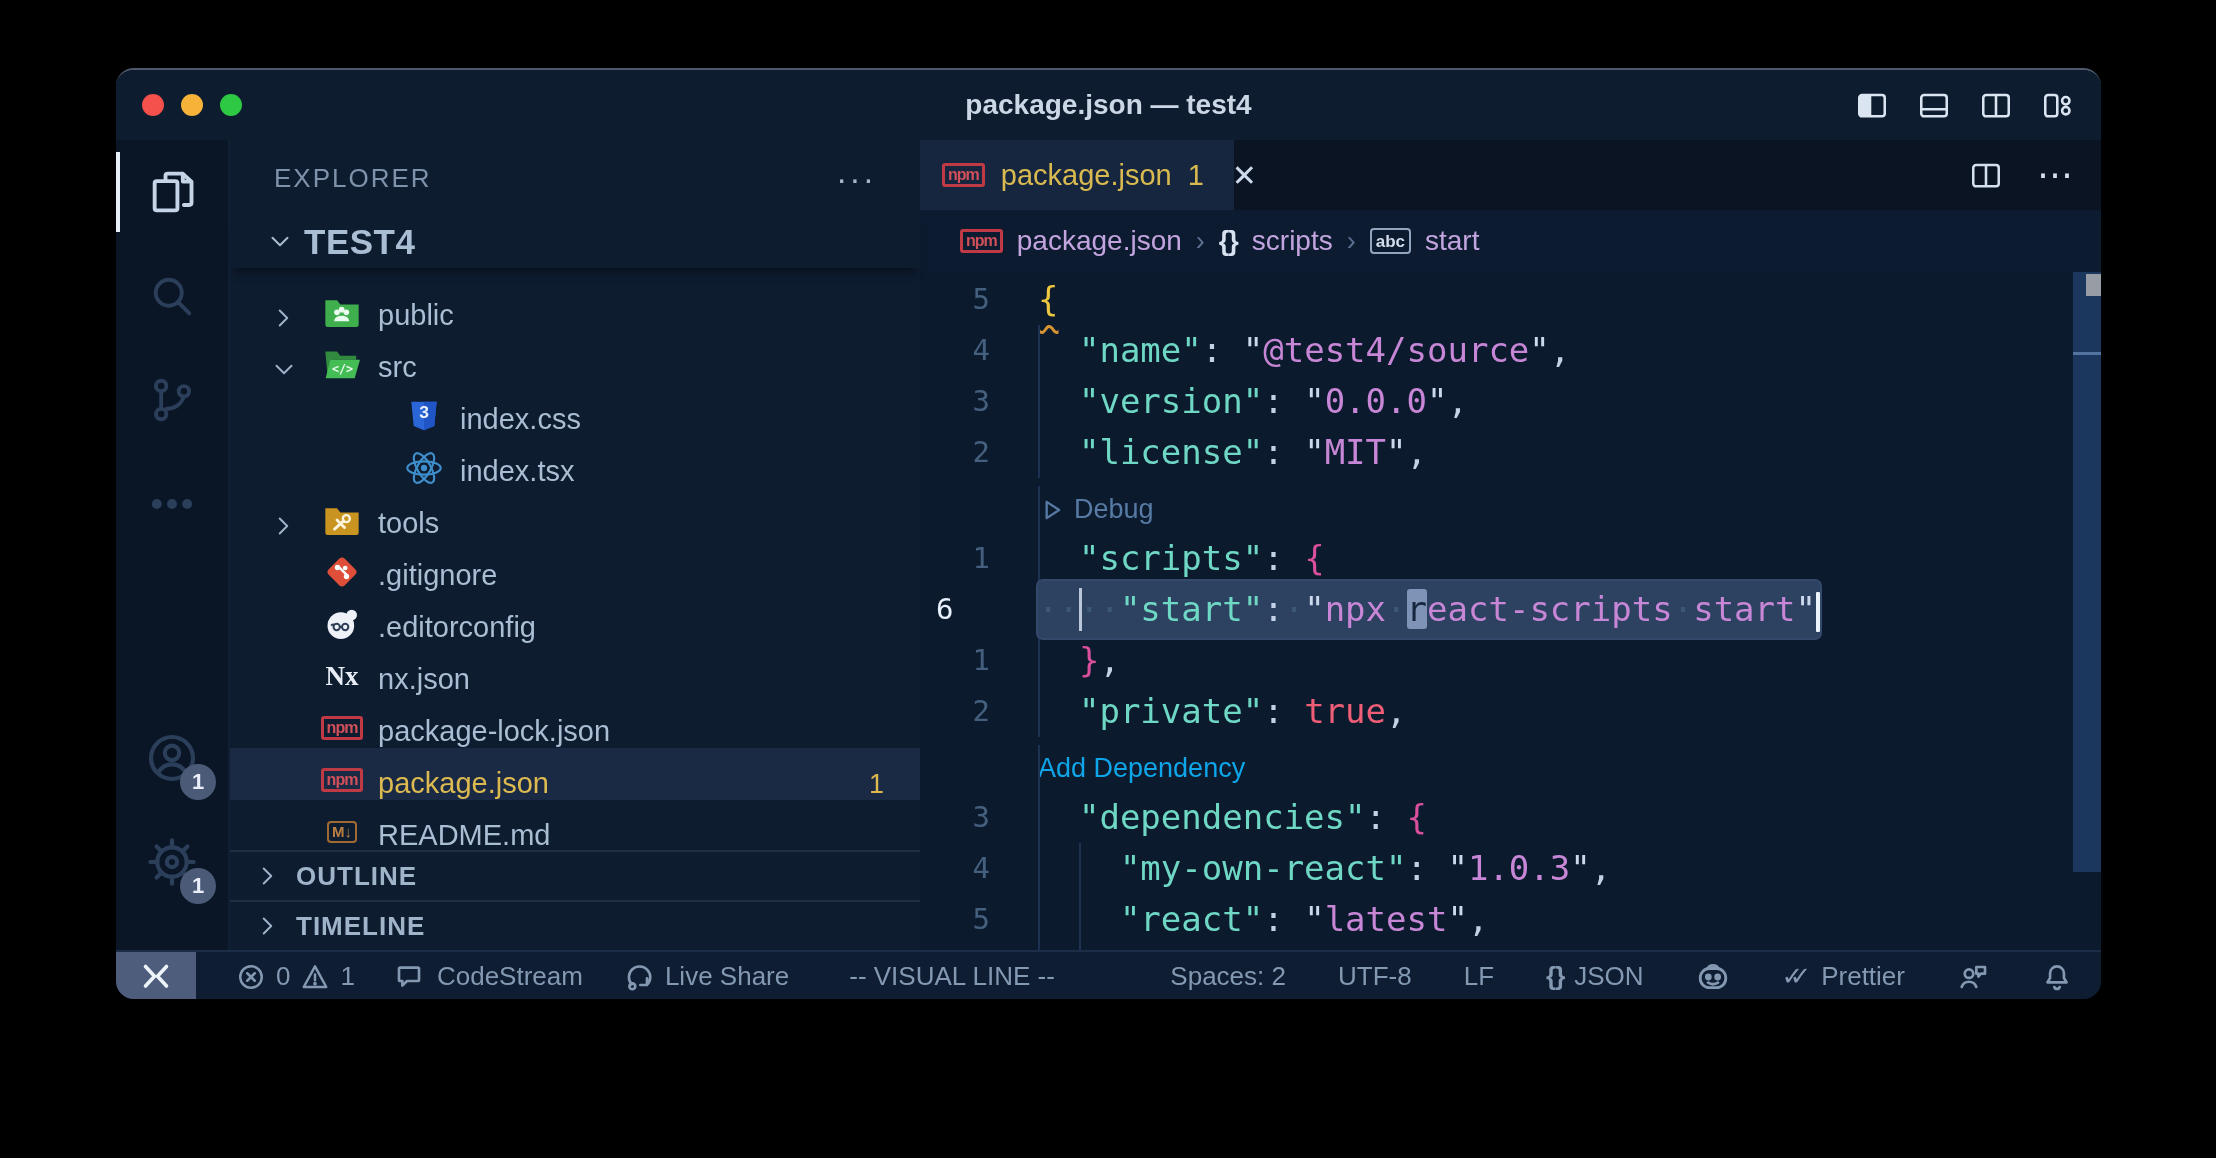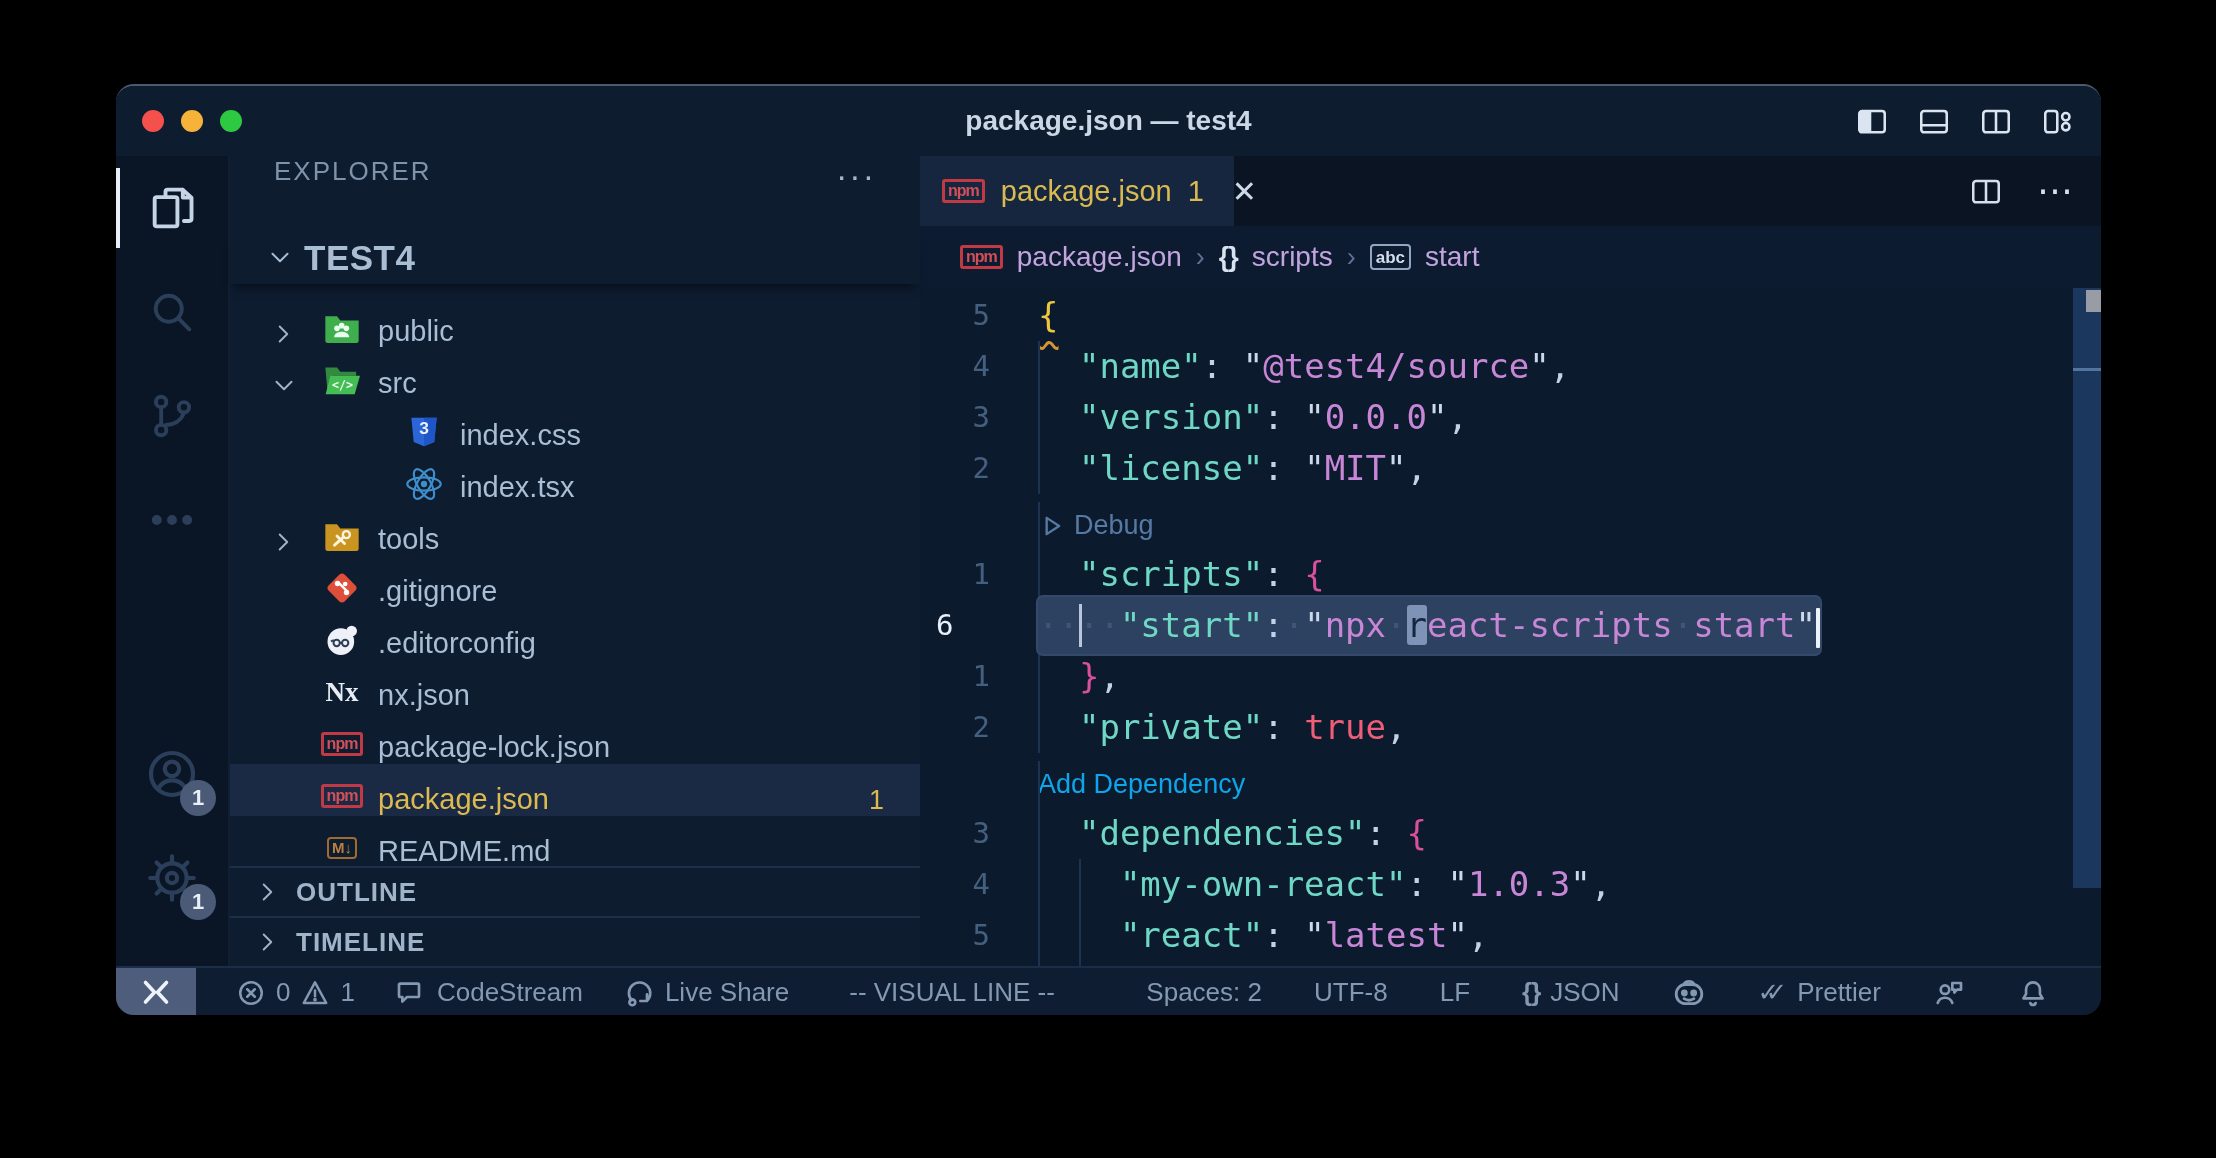--- a/index.html
+++ b/index.html
@@ -1,19 +1,19 @@
 <!DOCTYPE html>
 <html><head>
 <meta charset="utf-8">
 <style>
   * { margin:0; padding:0; box-sizing:border-box; }
   html,body { background:#000; }
   .screen { position:relative; width:2216px; height:1158px; background:#000; overflow:hidden;
             font-family:"Liberation Sans", sans-serif; }
-  .window { position:absolute; left:116px; top:84px; width:1985px; height:931px;
+  .window { position:absolute; left:116px; top:68px; width:1985px; height:931px;
             background:#0d1b2e; border-radius:18px; overflow:hidden;
             border-top:2px solid #4e5a6c; }
 
   
   .titlebar { position:relative; height:70px; background:#0e1c2f; display:flex; align-items:center; }
   .traffic { position:absolute; left:26px; top:24px; display:flex; gap:17px; }
   .light { width:22px; height:22px; border-radius:50%; }
   .l-red{background:#f4504c;} .l-yel{background:#f6b239;} .l-grn{background:#2ec943;}
   .title { margin:0 auto; color:#ccd7e6; font-size:28px; font-weight:600; }
   .win-icons { position:absolute; right:26px; top:0; height:70px; display:flex; gap:28px; align-items:center; color:#dbe5f2; }
@@ -25,21 +25,21 @@
   .activitybar { width:114px; background:#0a1525; border-right:2px solid #101f33; display:flex; flex-direction:column; position:relative; }
   .ab-item { height:104px; display:flex; align-items:center; justify-content:center; color:#2b3f5a; position:relative; }
   .ab-item.active { color:#c6d4e7; }
   .ab-item.active::before { content:""; position:absolute; left:0; top:12px; bottom:12px; width:4px; background:#e9eff8; }
   .ab-bottom { margin-top:auto; padding-bottom:36px; }
   .badge { position:absolute; right:12px; bottom:10px; min-width:36px; height:36px; border-radius:50%;
            background:#4b5b77; color:#e9eff8; font-size:22px; font-weight:700; display:flex; align-items:center; justify-content:center; }
 
   
   .sidebar { width:690px; background:#0e1c30; display:flex; flex-direction:column; position:relative; }
-  .sb-header { height:76px; display:flex; padding:0 44px; color:#7e92aa; font-size:26px; letter-spacing:2px; }
+  .sb-header { height:76px; display:flex; align-items:center; padding:0 44px; color:#7e92aa; font-size:26px; letter-spacing:2px; }
   .sb-more { margin-left:auto; color:#a5b7cc; font-size:34px; letter-spacing:2px; }
   .sb-root { height:52px; display:flex; align-items:center; gap:10px; padding-left:36px; color:#a9bdd3;
              font-weight:700; font-size:35px; letter-spacing:.5px; position:relative; z-index:2;
              box-shadow:0 8px 9px -5px rgba(0,0,0,.55); }
   .tree { flex:1; overflow:hidden; padding-top:12px; position:relative; z-index:1; }
   .row { height:52px; display:flex; align-items:flex-end; font-size:29px; color:#a9bdd3; position:relative; padding-left:92px; }
   .row .chev { position:absolute; left:40px; color:#9fb3c9; display:flex; }
   .row.d1 { padding-left:174px; }
   .row.selected { background:#1a2a44; }
   .row .ric { width:40px; height:40px; margin-right:16px; display:flex; align-items:center; justify-content:center; flex:none; }
@@ -86,21 +86,21 @@
   .sb-thumb { position:absolute; right:0; top:0; width:28px; height:600px; background:rgba(42,84,140,.50); }
   .sb-div { position:absolute; left:0; right:0; top:80px; height:3px; background:rgba(126,170,215,.55); }
   .sb-mark { position:absolute; right:0; top:2px; width:15px; height:22px; background:#989da5; }
 
   
   .statusbar { height:51px; background:#0f1d32; border-top:2px solid #1c2d47; display:flex; align-items:center;
                color:#8398b1; font-size:26px; }
   .remote { width:80px; height:100%; background:#4d5d7b; color:#eef3fa; display:flex; align-items:center; justify-content:center; flex:none;}
   .sb-item { display:flex; align-items:center; gap:10px; margin-left:40px; white-space:nowrap; }
   .sb-item.mode { margin-left:60px; }
-  .sb-right { margin-left:auto; display:flex; align-items:center; gap:52px; padding-right:52px; }
+  .sb-right { margin-left:auto; display:flex; align-items:center; gap:52px; padding-right:28px; }
   .sb-right .sb-item { margin-left:0; }
   .checks { font-size:26px; letter-spacing:-14px; padding-right:14px; }
   .ic { display:inline-flex; align-items:center; justify-content:center; }
   .ic svg { display:block; }
   .npm-badge { border:3px solid #bf3a44; color:#d2505a; font-weight:700; font-size:16px; line-height:16px;
                padding:1px 3px; border-radius:3px; letter-spacing:-1px; font-family:"Liberation Sans",sans-serif;}
   .md-badge { border:2px solid #a06a33; color:#bd7f41; font-weight:700; font-size:15px; line-height:16px;
               padding:1px 3px; border-radius:4px; }
   .nx-badge { color:#e7edf4; font-weight:800; font-size:27px; font-family:"Liberation Serif",serif;}
 </style>

